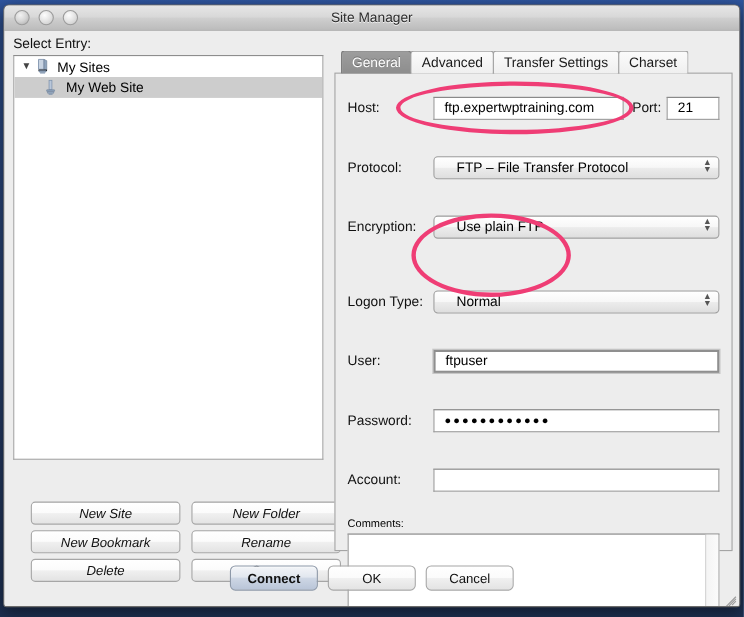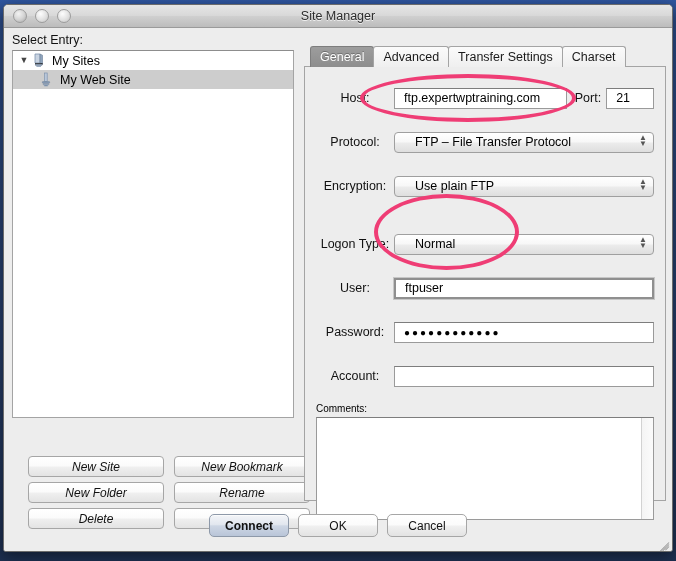--- a/index.html
+++ b/index.html
@@ -211,23 +211,22 @@
     background: #ededed;
     height: 435px;
     box-sizing: border-box;
     padding: 12px 11px 0 11px;
     position: relative;
   }
 
   .field-row {
     display: flex;
     align-items: center;
-    margin-bottom: 6px;
+    margin-bottom: 16px;
     height: 38px;
-    text-align: center;
   }
   .field-label {
     width: 78px;
     flex: 0 0 78px;
     font-size: 12.5px;
     font-family: "Liberation Sans", sans-serif;
     color: #111;
   }
   .text-input {
     height: 21px;
@@ -380,22 +379,22 @@
             </svg>
           </span>
           <span class="tree-label">My Web Site</span>
         </div>
 
       </div>
     </div>
 
     <div id="left-buttons">
       <div class="btn">New Site</div>
+      <div class="btn">New Folder</div>
       <div class="btn">New Bookmark</div>
-      <div class="btn">New Folder</div>
       <div class="btn">Rename</div>
       <div class="btn">Delete</div>
       <div class="btn">Copy</div>
     </div>
 
     <div id="right-pane">
       <div id="tabs">
         <div class="tab active">General</div>
         <div class="tab">Advanced</div>
         <div class="tab">Transfer Settings</div>

